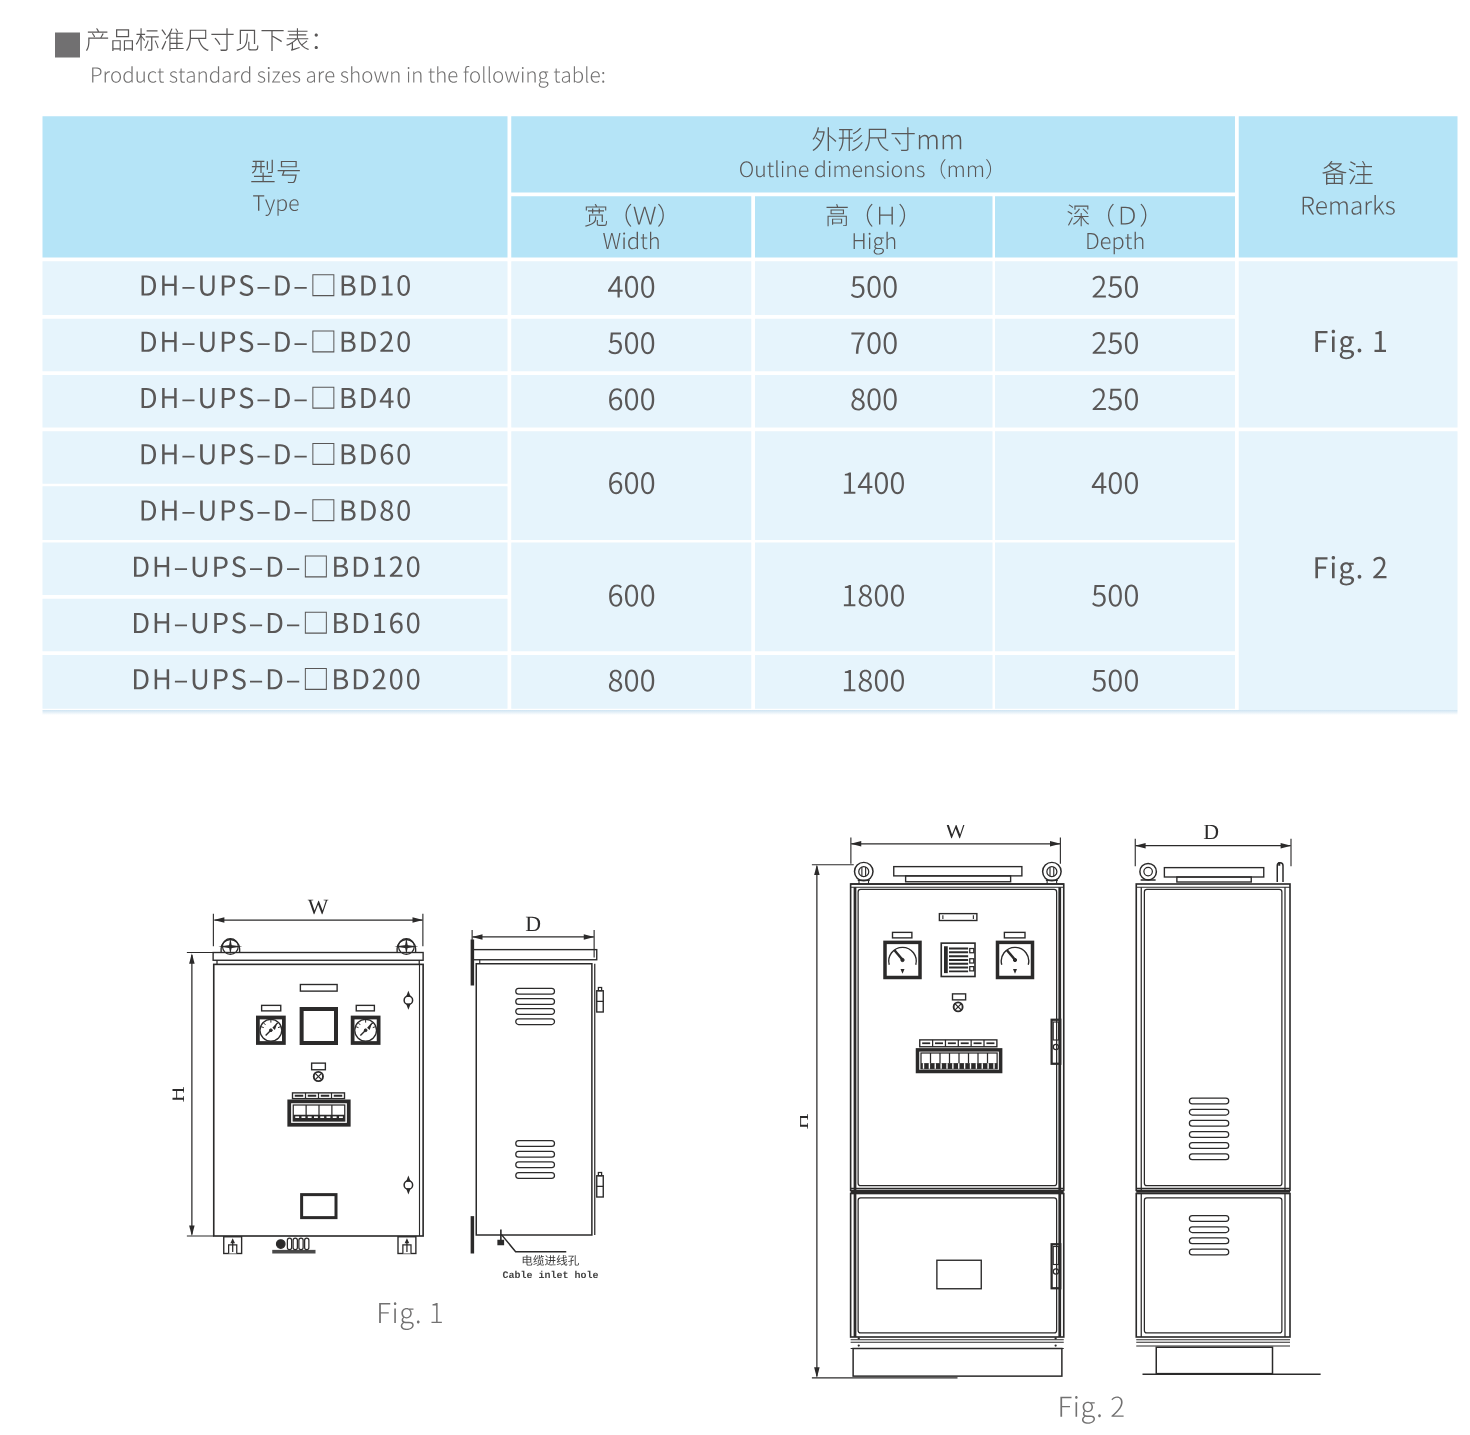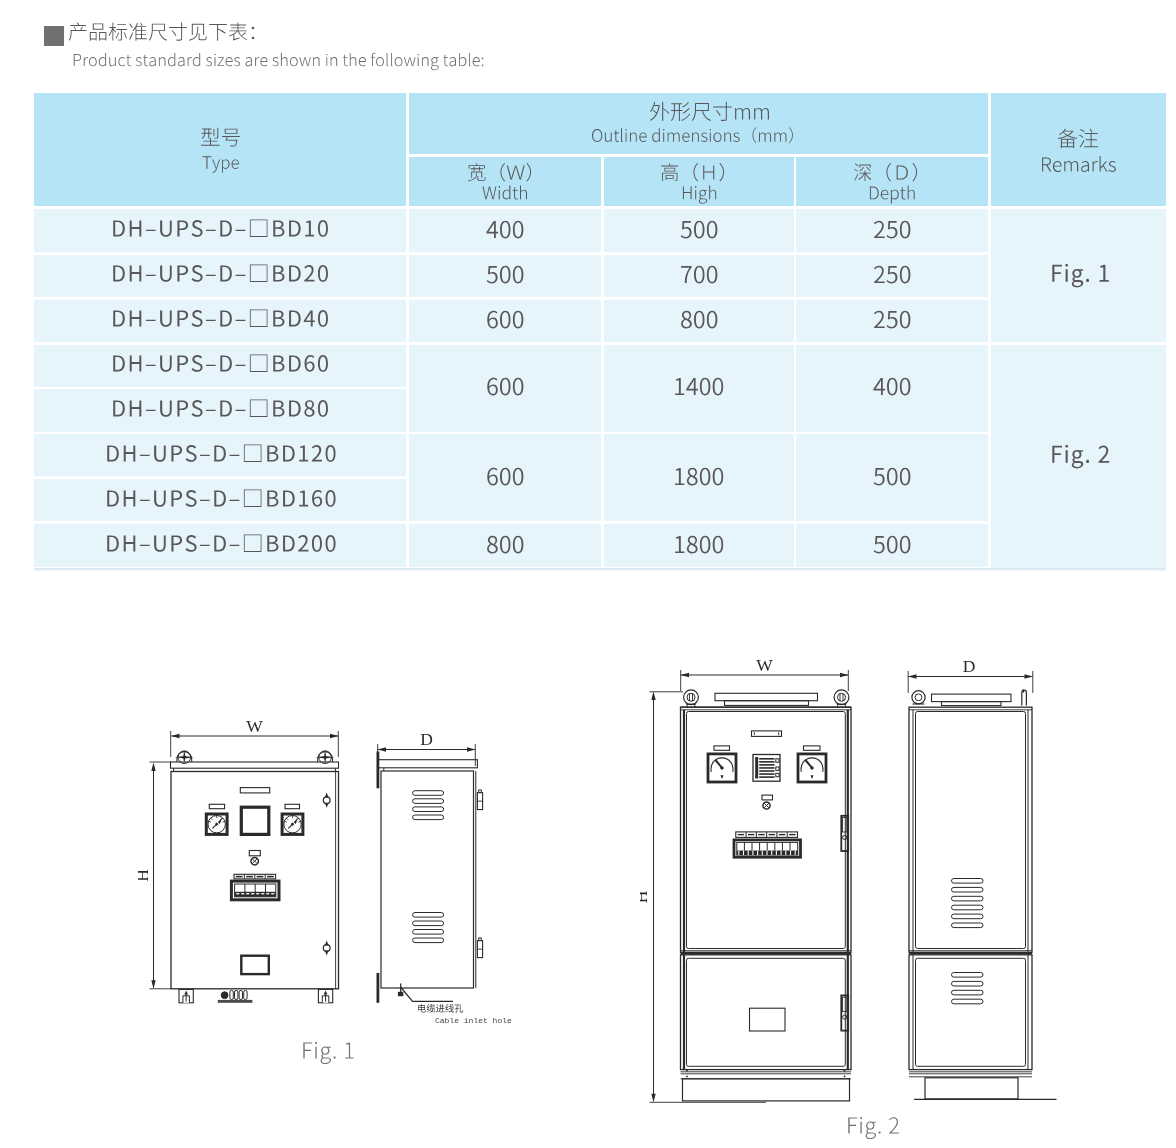--- a/index.html
+++ b/index.html
@@ -311,21 +311,21 @@
     <rect x="478.7" y="938.0" width="2.6" height="2.6" fill="none" stroke="#2b2a2a" stroke-width="1.0"></rect>
     <line x1="400.7" y1="983.5" x2="400.7" y2="995.0" stroke="#2b2a2a" stroke-width="1.3"></line>
     <rect x="397.9" y="991.8" width="5.4" height="4.4" fill="#2b2a2a"></rect>
     <polyline points="401,987.5 412.5,1001.3 453,1001.3" fill="none" stroke="#2b2a2a" stroke-width="1.2"></polyline>
   </svg>
 
 <svg style="position:absolute;left:417.0px;top:1000.7px" width="46.5" height="13.5" viewBox="0 0 46.5 13.5">
     <path fill="#3a3a3a" d="M4.2 7.0V8.3H1.9V7.0ZM4.9 7.0H7.3V8.3H4.9ZM4.2 6.3H1.9V5.0H4.2ZM4.9 6.3V5.0H7.3V6.3ZM1.2 4.3V9.6H1.9V9.0H4.2V10.0C4.2 11.1 4.5 11.4 5.6 11.4C5.8 11.4 7.4 11.4 7.6 11.4C8.6 11.4 8.8 10.9 8.9 9.5C8.7 9.4 8.4 9.3 8.2 9.2C8.2 10.4 8.1 10.7 7.6 10.7C7.2 10.7 5.9 10.7 5.6 10.7C5.0 10.7 4.9 10.6 4.9 10.0V9.0H8.0V4.3H4.9V3.0H4.2V4.3Z M16.2 5.3C16.6 5.6 17.1 6.0 17.3 6.3L17.8 6.0C17.5 5.7 17.0 5.3 16.6 5.0ZM13.0 3.3V6.1H13.6V3.3ZM13.3 6.8V9.8H13.9V7.4H16.8V9.7H17.5V6.8ZM14.3 3.0V6.4H14.9V3.0ZM9.7 10.3 9.8 10.9C10.7 10.6 11.8 10.2 12.8 9.8L12.7 9.2C11.6 9.6 10.4 10.1 9.7 10.3ZM16.1 3.0C15.9 3.8 15.6 4.8 15.1 5.5C15.2 5.5 15.4 5.7 15.6 5.8C15.8 5.4 16.1 5.0 16.3 4.5H18.1V3.9H16.5C16.6 3.7 16.6 3.4 16.7 3.1ZM15.0 7.8C15.0 9.9 14.6 10.6 12.3 11.0C12.4 11.1 12.5 11.4 12.6 11.5C14.3 11.2 15.1 10.7 15.4 9.7V10.6C15.4 11.2 15.6 11.3 16.3 11.3C16.5 11.3 17.3 11.3 17.5 11.3C18.0 11.3 18.2 11.1 18.3 10.3C18.1 10.2 17.9 10.2 17.7 10.1C17.7 10.7 17.7 10.8 17.4 10.8C17.2 10.8 16.5 10.8 16.4 10.8C16.1 10.8 16.0 10.8 16.0 10.6V9.5H15.5C15.6 9.1 15.7 8.5 15.7 7.8ZM9.9 6.9C10.0 6.8 10.2 6.7 11.3 6.6C10.9 7.2 10.5 7.7 10.4 7.9C10.1 8.2 9.9 8.5 9.7 8.5C9.8 8.7 9.9 9.0 9.9 9.1C10.1 9.0 10.4 8.8 12.6 8.2C12.6 8.1 12.6 7.8 12.6 7.7L10.9 8.1C11.6 7.3 12.2 6.2 12.8 5.2L12.2 4.9C12.0 5.3 11.8 5.6 11.6 6.0L10.5 6.1C11.1 5.3 11.6 4.3 12.0 3.3L11.4 3.0C11.0 4.1 10.4 5.3 10.2 5.6C10.0 6.0 9.8 6.2 9.6 6.2C9.7 6.4 9.8 6.7 9.9 6.9Z M19.4 3.6C19.9 4.0 20.5 4.7 20.8 5.1L21.3 4.7C21.0 4.3 20.4 3.6 19.9 3.2ZM25.3 3.2V4.7H23.8V3.2H23.1V4.7H21.8V5.3H23.1V6.4L23.1 7.0H21.7V7.7H23.0C22.8 8.4 22.5 9.1 21.8 9.6C22.0 9.7 22.2 10.0 22.3 10.1C23.2 9.5 23.5 8.6 23.7 7.7H25.3V10.0H26.0V7.7H27.4V7.0H26.0V5.3H27.2V4.7H26.0V3.2ZM23.8 5.3H25.3V7.0H23.7L23.8 6.4ZM21.0 6.3H19.1V7.0H20.3V9.7C19.9 9.8 19.4 10.2 19.0 10.8L19.4 11.4C19.9 10.8 20.4 10.2 20.7 10.2C20.9 10.2 21.2 10.5 21.6 10.8C22.2 11.2 23.0 11.3 24.1 11.3C25.0 11.3 26.7 11.2 27.4 11.2C27.4 11.0 27.5 10.6 27.6 10.5C26.7 10.6 25.3 10.6 24.2 10.6C23.1 10.6 22.3 10.6 21.7 10.2C21.4 10.0 21.2 9.8 21.0 9.7Z M28.4 10.3 28.6 11.0C29.4 10.7 30.5 10.4 31.6 10.0L31.5 9.4C30.4 9.8 29.2 10.1 28.4 10.3ZM34.4 3.5C34.9 3.8 35.5 4.1 35.8 4.4L36.2 3.9C35.9 3.7 35.3 3.3 34.9 3.1ZM28.6 6.9C28.7 6.8 28.9 6.7 30.1 6.6C29.6 7.2 29.3 7.7 29.1 7.8C28.8 8.2 28.6 8.4 28.4 8.5C28.5 8.6 28.6 9.0 28.6 9.1C28.8 9.0 29.1 8.9 31.5 8.4C31.5 8.3 31.5 8.0 31.5 7.8L29.6 8.2C30.3 7.3 31.0 6.3 31.6 5.3L31.0 4.9C30.9 5.3 30.7 5.6 30.5 6.0L29.3 6.1C29.8 5.3 30.4 4.3 30.8 3.3L30.1 3.0C29.8 4.1 29.1 5.3 28.9 5.6C28.7 5.9 28.5 6.1 28.3 6.2C28.4 6.4 28.5 6.7 28.6 6.9ZM36.1 7.5C35.8 8.1 35.3 8.7 34.7 9.1C34.5 8.6 34.4 8.0 34.3 7.4L36.7 6.9L36.6 6.3L34.2 6.8C34.2 6.4 34.1 6.0 34.1 5.5L36.4 5.2L36.3 4.6L34.1 4.9C34.0 4.3 34.0 3.6 34.0 3.0H33.3C33.3 3.7 33.4 4.3 33.4 5.0L31.9 5.2L32.0 5.8L33.4 5.6C33.5 6.1 33.5 6.5 33.6 6.9L31.7 7.2L31.9 7.8L33.6 7.5C33.7 8.3 33.9 9.0 34.1 9.6C33.3 10.1 32.4 10.5 31.4 10.8C31.6 10.9 31.8 11.2 31.9 11.4C32.8 11.1 33.6 10.7 34.3 10.2C34.7 11.0 35.2 11.5 35.9 11.5C36.5 11.5 36.7 11.2 36.9 10.2C36.7 10.1 36.5 9.9 36.3 9.8C36.3 10.6 36.2 10.8 35.9 10.8C35.5 10.8 35.2 10.4 34.9 9.8C35.6 9.2 36.3 8.5 36.7 7.8Z M42.8 3.2V10.2C42.8 11.2 43.0 11.4 43.9 11.4C44.0 11.4 45.0 11.4 45.2 11.4C46.0 11.4 46.1 10.9 46.2 9.4C46.0 9.3 45.8 9.2 45.6 9.1C45.5 10.5 45.5 10.8 45.1 10.8C44.9 10.8 44.1 10.8 43.9 10.8C43.6 10.8 43.5 10.7 43.5 10.2V3.2ZM39.6 5.5V7.3C38.8 7.6 38.1 7.7 37.5 7.9L37.7 8.6L39.6 8.0V10.7C39.6 10.8 39.6 10.8 39.4 10.8C39.3 10.8 38.8 10.8 38.3 10.8C38.4 11.0 38.5 11.3 38.5 11.5C39.2 11.5 39.6 11.5 39.9 11.4C40.2 11.3 40.3 11.1 40.3 10.7V7.9L42.2 7.3L42.1 6.7L40.3 7.2V5.8C41.0 5.3 41.7 4.5 42.2 3.8L41.7 3.5L41.6 3.5H37.7V4.2H41.1C40.6 4.7 40.1 5.2 39.6 5.5Z"></path>
   </svg>
 
-<div class="ab" style="left:435px;top:1015.8px;font-family:'Liberation Mono',monospace;font-size:8px;color:#444;">Cable inlet hole</div>
+<div class="ab" style="left:402px;top:1015.8px;font-family:'Liberation Mono',monospace;font-size:8px;color:#444;font-weight:bold;">Cable inlet hole</div>
 
 <svg style="position:absolute;left:301.0px;top:1033.0px" width="54.0" height="31.9" viewBox="0 0 54.0 31.9">
     <path fill="#727171" d="M2.3 25.5H3.7V17.9H10.0V16.8H3.7V10.6H11.2V9.5H2.3Z M14.4 25.5H15.7V13.8H14.4ZM15.1 11.0C15.6 11.0 16.1 10.6 16.1 10.0C16.1 9.4 15.6 8.9 15.1 8.9C14.5 8.9 14.1 9.4 14.1 10.0C14.1 10.6 14.5 11.0 15.1 11.0Z M24.4 31.1C27.8 31.1 30.0 29.2 30.0 27.1C30.0 25.3 28.8 24.4 26.1 24.4H23.7C21.9 24.4 21.5 23.8 21.5 22.9C21.5 22.2 21.9 21.7 22.4 21.3C22.9 21.6 23.6 21.8 24.3 21.8C26.6 21.8 28.4 20.1 28.4 17.7C28.4 16.5 27.9 15.5 27.2 14.8H29.8V13.8H25.9C25.5 13.6 24.9 13.5 24.3 13.5C22.0 13.5 20.1 15.2 20.1 17.6C20.1 19.1 20.8 20.2 21.6 20.9V20.9C21.0 21.3 20.3 22.1 20.3 23.1C20.3 24.0 20.7 24.6 21.3 25.0V25.1C20.2 25.8 19.6 26.9 19.6 27.9C19.6 29.9 21.5 31.1 24.4 31.1ZM24.3 20.8C22.7 20.8 21.4 19.5 21.4 17.6C21.4 15.7 22.7 14.5 24.3 14.5C25.9 14.5 27.2 15.7 27.2 17.6C27.2 19.5 25.8 20.8 24.3 20.8ZM24.5 30.1C22.2 30.1 20.8 29.2 20.8 27.7C20.8 26.9 21.2 26.1 22.2 25.4C22.8 25.5 23.4 25.6 23.7 25.6H26.1C27.8 25.6 28.8 26.0 28.8 27.3C28.8 28.7 27.1 30.1 24.5 30.1Z M33.6 25.8C34.2 25.8 34.7 25.3 34.7 24.6C34.7 23.9 34.2 23.4 33.6 23.4C33.0 23.4 32.5 23.9 32.5 24.6C32.5 25.3 33.0 25.8 33.6 25.8Z M44.2 25.5H52.5V24.4H49.1V9.5H48.1C47.3 9.9 46.3 10.3 45.0 10.5V11.4H47.9V24.4H44.2Z"></path>
   </svg>
 
 <svg class="ab" style="left:640px;top:660px" width="470" height="448" viewBox="640 660 470 448">
     <line x1="681" y1="675" x2="848" y2="675" stroke="#2b2a2a" stroke-width="1"></line>
     <polygon points="680.5,675 689,672.8 689,677.2" fill="#2b2a2a"></polygon>
     <polygon points="848.5,675 840,672.8 840,677.2" fill="#2b2a2a"></polygon>
     <line x1="680.7" y1="670" x2="680.7" y2="691" stroke="#2b2a2a" stroke-width="0.9"></line>

